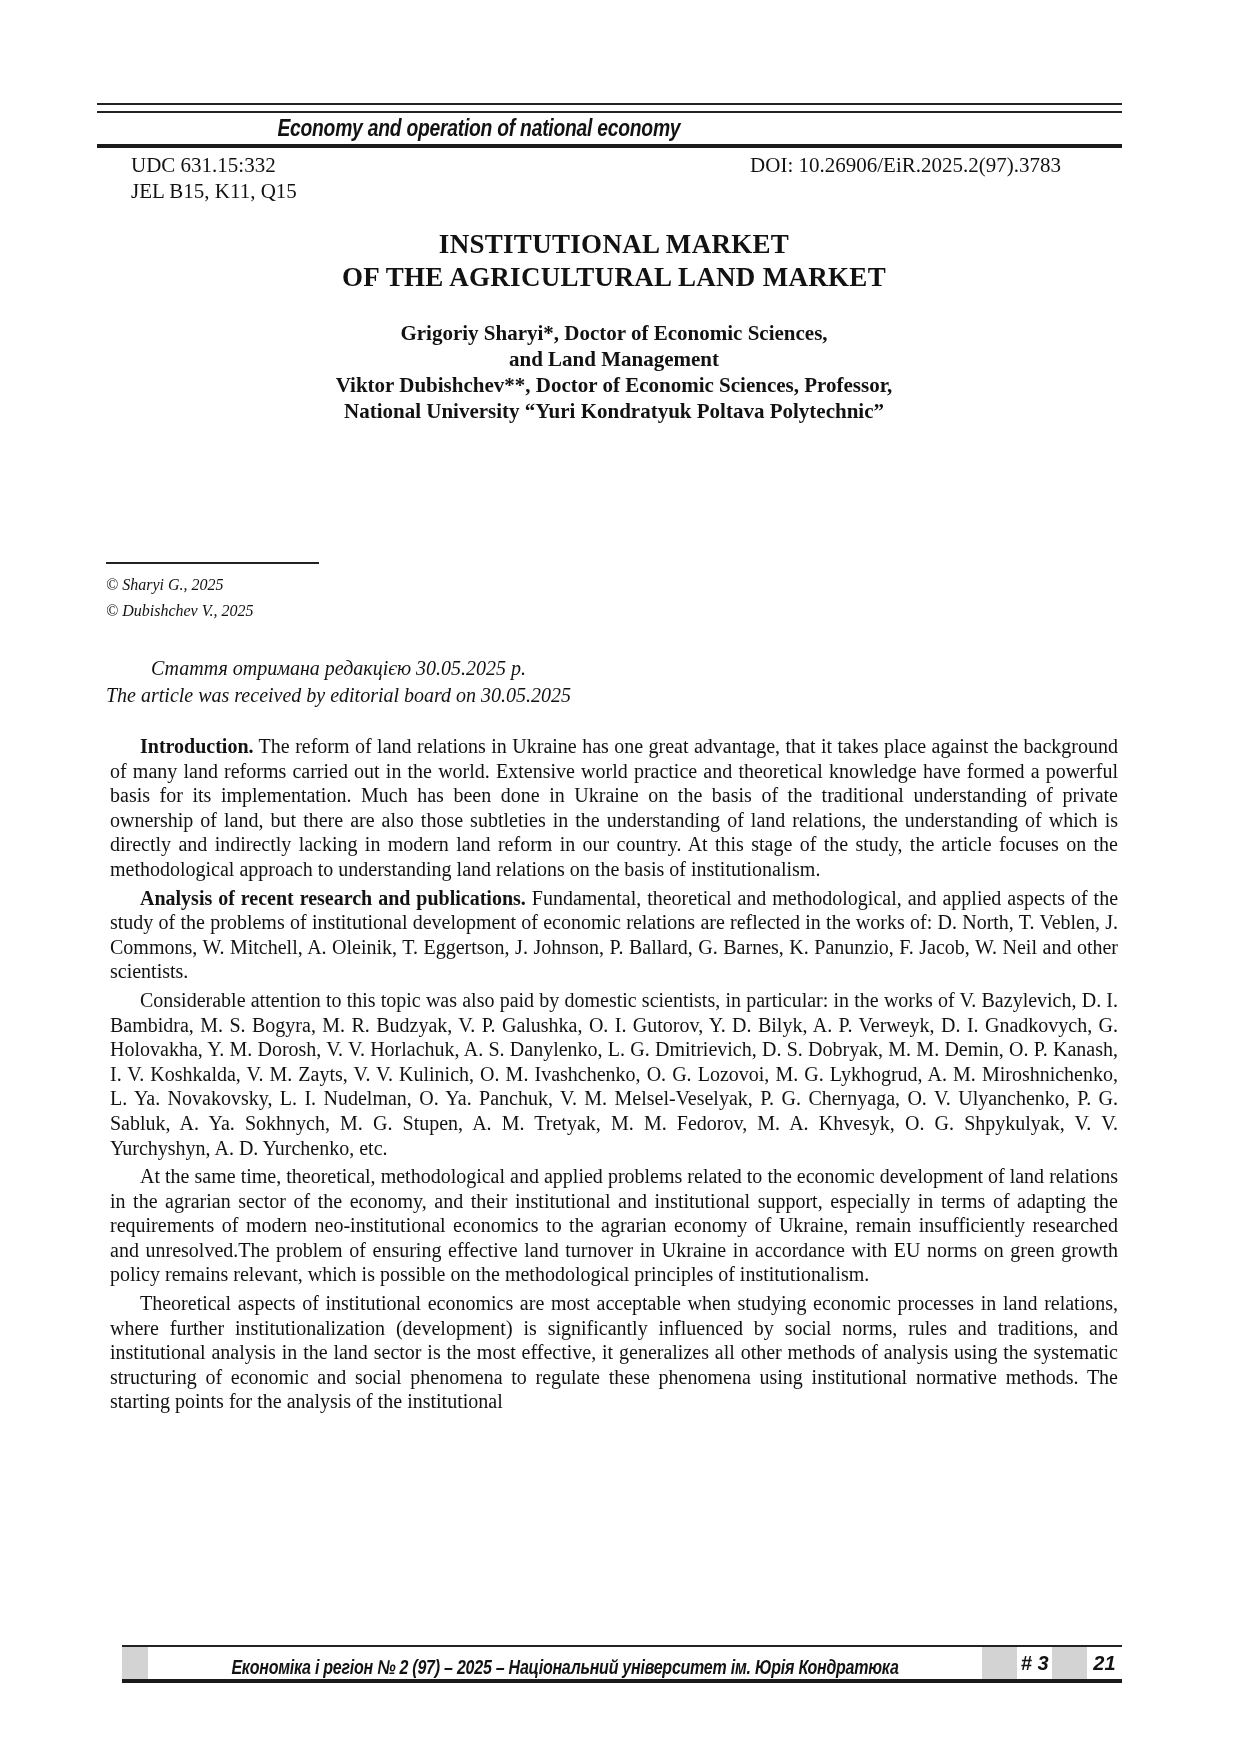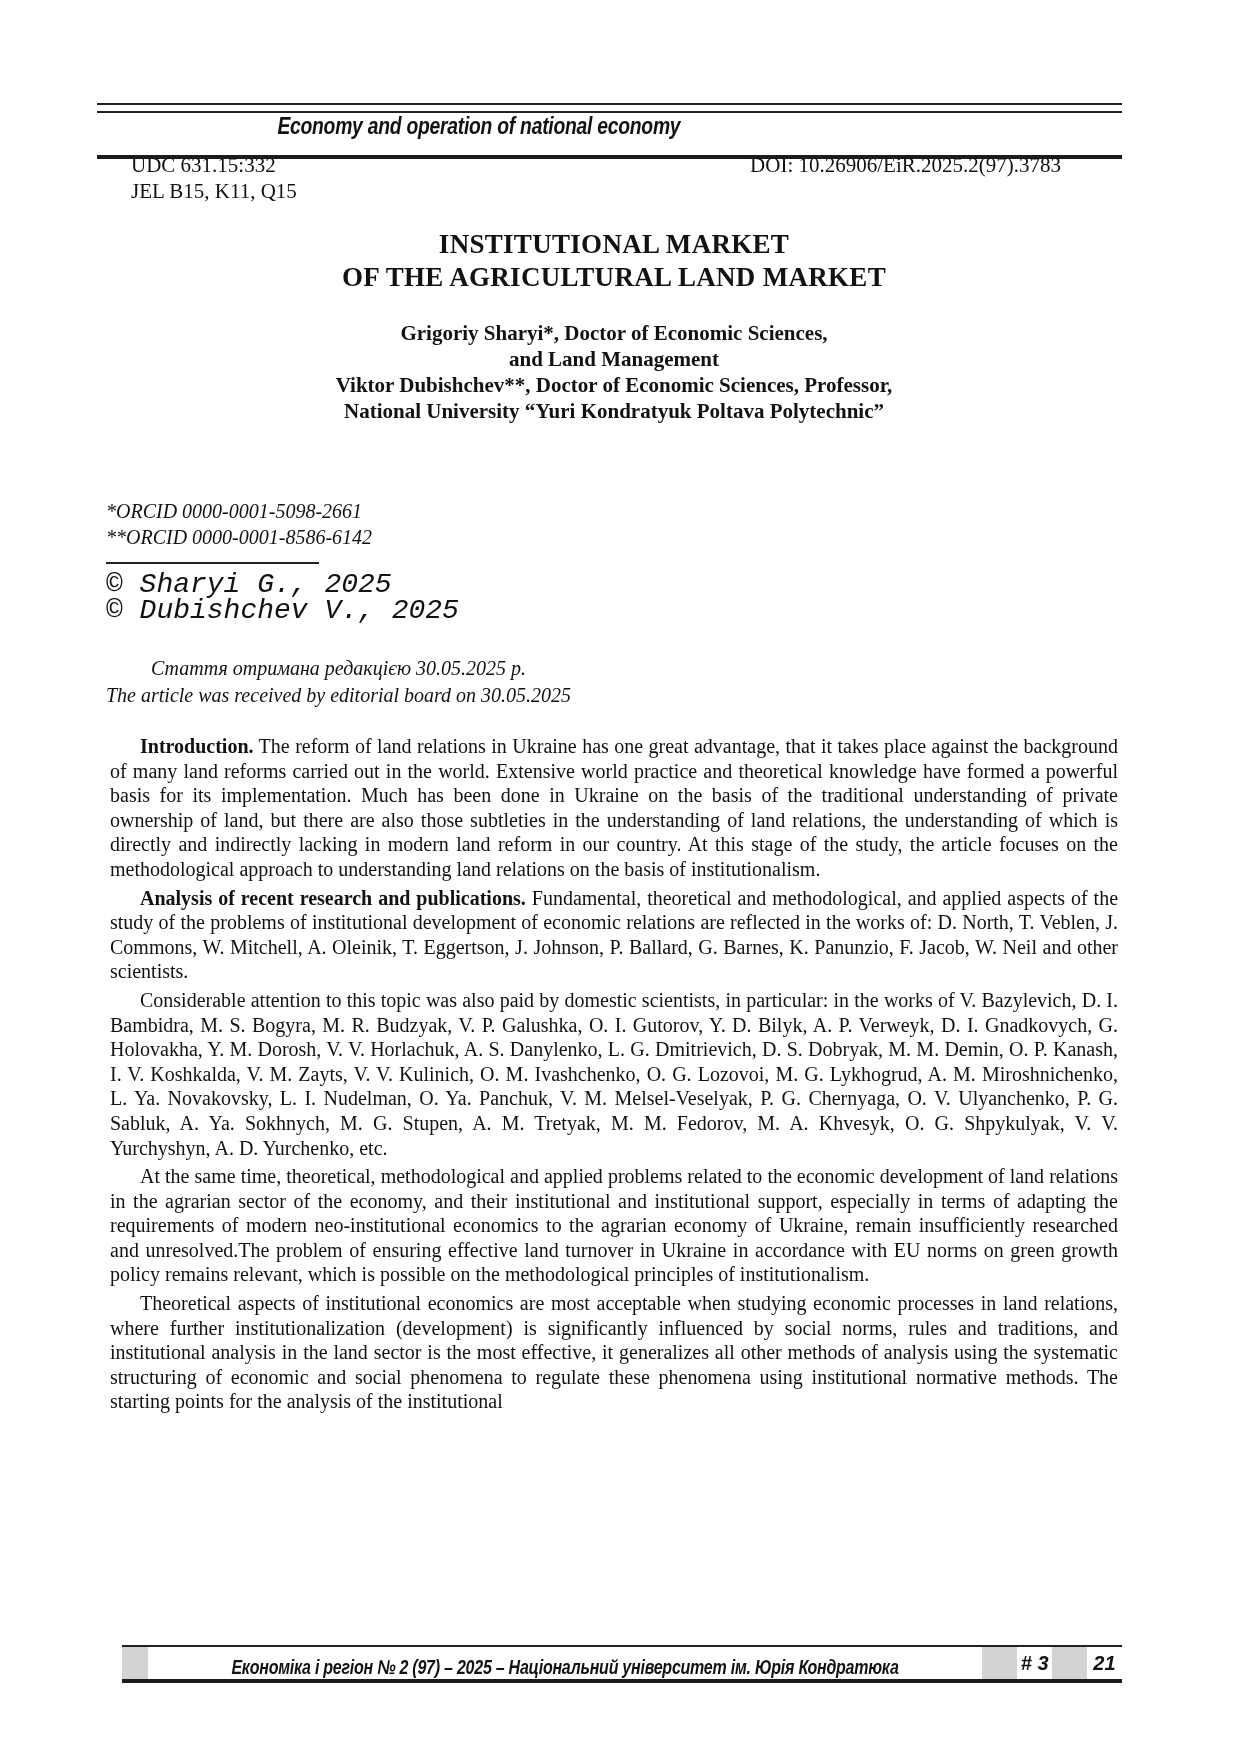--- a/index.html
+++ b/index.html
@@ -7,39 +7,39 @@
     position:relative;
     width:1240px;height:1754px;
     background:#ffffff;
     font-family:"Liberation Serif", serif;
     color:#121212;
     overflow:hidden;
   }
   
   .running-head{position:absolute;left:97px;top:103px;width:1025px;}
   .double-rule{height:6px;border-top:2px solid #222;border-bottom:2px solid #222;}
-  .head-bar{display:flex;align-items:flex-start;height:42px;}
+  .head-bar{display:flex;align-items:center;height:31px;}
   .head-title{flex:1;display:flex;align-items:center;justify-content:center;
     font-family:"Liberation Sans", sans-serif;font-weight:bold;font-style:italic;
     font-size:23px;white-space:nowrap;}
   .head-title > span{display:inline-block;transform:scaleX(0.84);letter-spacing:-0.3px;}
   .head-gray{width:262px;background:#d3d3d3;}
   .thick-rule{height:4px;background:#1b1b1b;}
   
   .meta{position:absolute;left:131px;top:152px;width:930px;font-size:21px;line-height:26px;}
   .meta-row1{display:flex;justify-content:space-between;align-items:center;}
   
   .title{position:absolute;left:106px;top:228px;width:1016px;text-align:center;
     font-weight:bold;font-size:27px;line-height:33px;letter-spacing:0.3px;}
   .authors{position:absolute;left:106px;top:320px;width:1016px;text-align:center;
     font-weight:bold;font-size:21px;line-height:26px;}
   
   .orcid{position:absolute;left:106px;top:498px;font-style:italic;font-size:20px;line-height:26px;}
   .sep-rule{position:absolute;left:106px;top:562px;width:213px;border-top:2px solid #222;}
-  .copyright{position:absolute;left:106px;top:572px;font-style:italic;font-size:28px;line-height:26px;font-family:Liberation Mono, monospace;}
+  .copyright{position:absolute;left:106px;top:572px;font-style:italic;font-size:16px;line-height:26px;}
   .received{position:absolute;left:106px;top:655px;font-style:italic;font-size:20px;line-height:27px;text-align:center;}
   
   .body-text{position:absolute;left:106px;top:730px;width:1016px;}
   .body-text p{margin:4px;text-align:justify;text-indent:30px;
     font-size:20px;line-height:24.6px;}
   .body-text p b{font-weight:bold;}
   
   .page-footer{position:absolute;left:122px;top:1645px;width:1000px;}
   .foot-bar{display:flex;align-items:stretch;height:32px;
     border-top:2px solid #222;border-bottom:4px solid #1b1b1b;
@@ -82,24 +82,20 @@
     <div>OF THE AGRICULTURAL LAND MARKET</div>
   </div>
 
   <div class="authors">
     <div>Grigoriy Sharyi*, Doctor of Economic Sciences,</div>
     <div>and Land Management</div>
     <div>Viktor Dubishchev**, Doctor of Economic Sciences, Professor,</div>
     <div>National University “Yuri Kondratyuk Poltava Polytechnic”</div>
   </div>
 
-  <div class="orcid">
-    <div>*ORCID 0000-0001-5098-2661</div>
-    <div>**ORCID 0000-0001-8586-6142</div>
-  </div>
 
   <div class="sep-rule"></div>
 
   <div class="copyright">
     <div>© Sharyi G., 2025</div>
     <div>© Dubishchev V., 2025</div>
   </div>
 
   <div class="received">
     <div>Стаття отримана редакцією 30.05.2025 р.</div>

